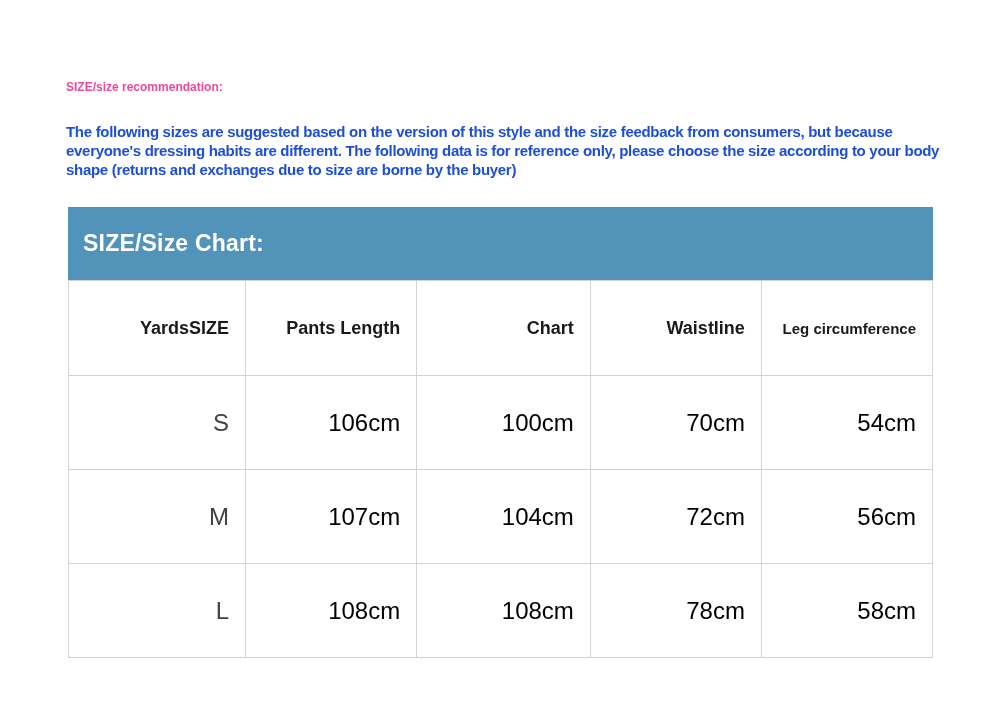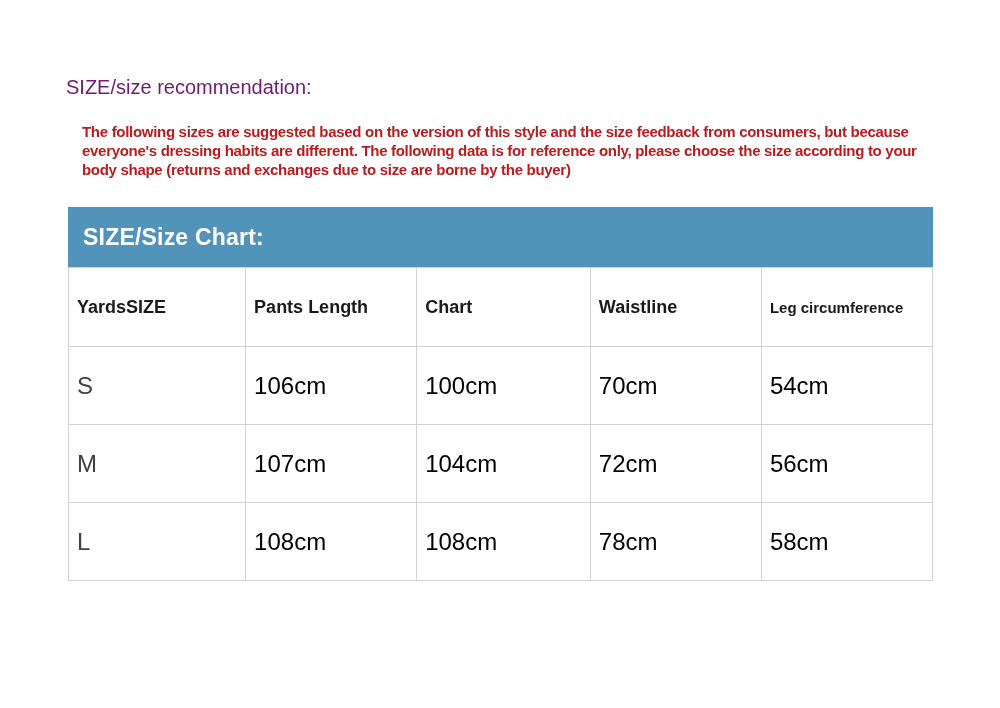--- a/index.html
+++ b/index.html
@@ -14,38 +14,38 @@
     background: #ffffff;
     font-family: "Liberation Sans", "DejaVu Sans", sans-serif;
     overflow: hidden;
     box-sizing: border-box;
   }
   .text-block {
     padding: 78px 54px 0 66px;
   }
   .rec-title {
     margin: 0;
-    font-size: 20px;
+    font-size: 12px;
     line-height: 18px;
-    font-weight: normal;
-    color: #701a75;
+    font-weight: bold;
+    color: #ec4899;
   }
   .rec-body {
-    margin: 26px 0 0 16px;
+    margin: 26px 0 0 0;
     max-width: 880px;
     font-size: 15px;
     line-height: 19px;
     font-weight: bold;
     letter-spacing: -0.3px;
-    color: #b91c1c;
+    color: #1d4ed8;
   }
   .title-bar {
     margin: 28px 0 0 68px;
     width: 865px;
-    height: 60px;
+    height: 73px;
     background: #5193B9;
     display: flex;
     align-items: center;
     box-sizing: border-box;
     padding-left: 15px;
   }
   .title-bar .title-text {
     color: #ffffff;
     font-weight: bold;
     font-size: 23px;
@@ -54,23 +54,23 @@
   table.size-table {
     margin-left: 68px;
     width: 865px;
     border-collapse: collapse;
     table-layout: fixed;
     background: #ffffff;
   }
   .size-table th,
   .size-table td {
     border: 1px solid #d2d2d2;
-    text-align: left;
+    text-align: right;
     vertical-align: middle;
-    padding: 8px;
+    padding: 16px;
     background: #ffffff;
   }
   .size-table thead th {
     height: 62px;
     font-size: 18px;
     font-weight: bold;
     color: #1a1a1a;
   }
   .size-table thead th.small-header {
     font-size: 15px;

